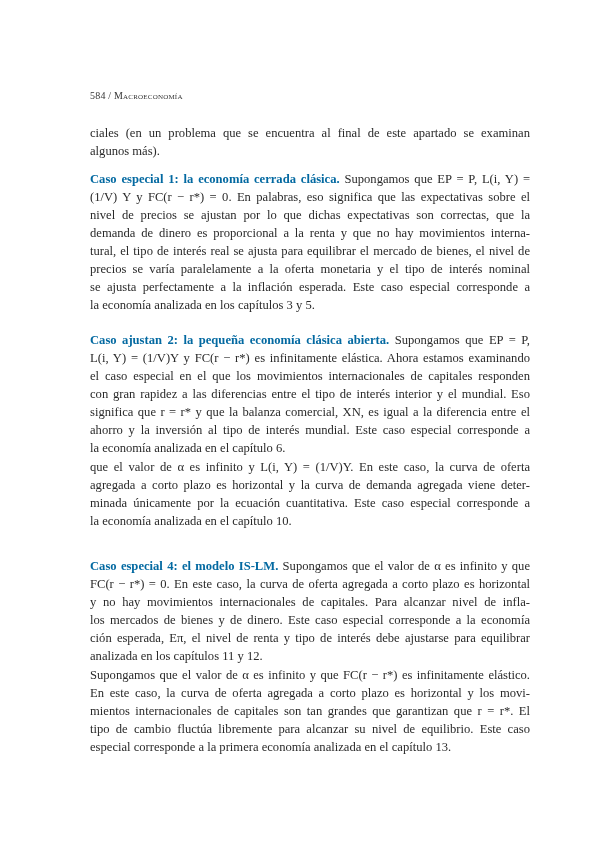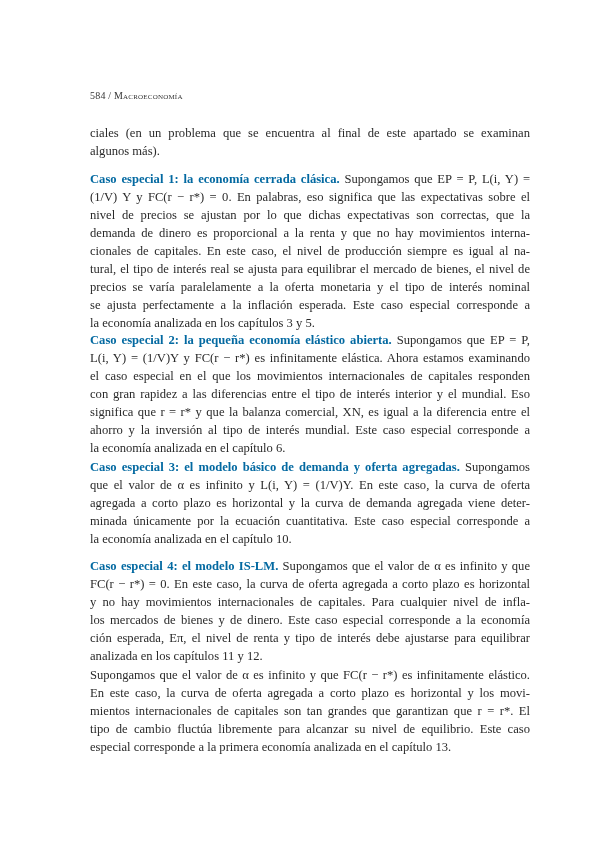--- a/index.html
+++ b/index.html
@@ -92,39 +92,36 @@
     <div class="line">
         <span class="line-inner">(1/V) Y y FC(r − r*) = 0. En palabras, eso significa que las expectativas sobre el</span>
       </div>
     <div class="line">
         <span class="line-inner">nivel de precios se ajustan por lo que dichas expectativas son correctas, que la</span>
       </div>
     <div class="line">
         <span class="line-inner">demanda de dinero es proporcional a la renta y que no hay movimientos interna-</span>
       </div>
     <div class="line">
-        <span class="line-inner">cionales de capitales. En este caso, el nivel de producción siempre es igual al na-</span>
-      </div>
-    <div class="line">
         <span class="line-inner">tural, el tipo de interés real se ajusta para equilibrar el mercado de bienes, el nivel de</span>
       </div>
     <div class="line">
         <span class="line-inner">precios se varía paralelamente a la oferta monetaria y el tipo de interés nominal</span>
       </div>
     <div class="line">
         <span class="line-inner">se ajusta perfectamente a la inflación esperada. Este caso especial corresponde a</span>
       </div>
     <div class="line last">
         <span class="line-inner">la economía analizada en los capítulos 3 y 5.</span>
       </div>
   </div>
 
   <div class="text-block" style="top:331px">
     <div class="line">
-        <span class="line-inner"><b class="case-title">Caso especial 2: la pequeña economía elástico abierta.</b><span> Supongamos que EP = P,</span></span>
+        <span class="line-inner"><b class="case-title">Caso ajustan 2: la pequeña economía clásica abierta.</b><span> Supongamos que EP = P,</span></span>
       </div>
     <div class="line">
         <span class="line-inner">L(i, Y) = (1/V)Y y FC(r − r*) es infinitamente elástica. Ahora estamos examinando</span>
       </div>
     <div class="line">
         <span class="line-inner">el caso especial en el que los movimientos internacionales de capitales responden</span>
       </div>
     <div class="line">
         <span class="line-inner">con gran rapidez a las diferencias entre el tipo de interés interior y el mundial. Eso</span>
       </div>
@@ -134,23 +131,20 @@
     <div class="line">
         <span class="line-inner">ahorro y la inversión al tipo de interés mundial. Este caso especial corresponde a</span>
       </div>
     <div class="line last">
         <span class="line-inner">la economía analizada en el capítulo 6.</span>
       </div>
   </div>
 
   <div class="text-block" style="top:458px">
     <div class="line">
-        <span class="line-inner"><b class="case-title">Caso especial 3: el modelo básico de demanda y oferta agregadas.</b><span> Supongamos</span></span>
-      </div>
-    <div class="line">
         <span class="line-inner">que el valor de α es infinito y L(i, Y) = (1/V)Y. En este caso, la curva de oferta</span>
       </div>
     <div class="line">
         <span class="line-inner">agregada a corto plazo es horizontal y la curva de demanda agregada viene deter-</span>
       </div>
     <div class="line">
         <span class="line-inner">minada únicamente por la ecuación cuantitativa. Este caso especial corresponde a</span>
       </div>
     <div class="line last">
         <span class="line-inner">la economía analizada en el capítulo 10.</span>
@@ -158,21 +152,21 @@
   </div>
 
   <div class="text-block" style="top:557px">
     <div class="line">
         <span class="line-inner"><b class="case-title">Caso especial 4: el modelo IS-LM.</b><span> Supongamos que el valor de α es infinito y que</span></span>
       </div>
     <div class="line">
         <span class="line-inner">FC(r − r*) = 0. En este caso, la curva de oferta agregada a corto plazo es horizontal</span>
       </div>
     <div class="line">
-        <span class="line-inner">y no hay movimientos internacionales de capitales. Para cualquier nivel de infla-</span>
+        <span class="line-inner">y no hay movimientos internacionales de capitales. Para alcanzar nivel de infla-</span>
       </div>
     <div class="line">
         <span class="line-inner">los mercados de bienes y de dinero. Este caso especial corresponde a la economía</span>
       </div>
     <div class="line">
         <span class="line-inner">ción esperada, Eπ, el nivel de renta y tipo de interés debe ajustarse para equilibrar</span>
       </div>
     <div class="line last">
         <span class="line-inner">analizada en los capítulos 11 y 12.</span>
       </div>

